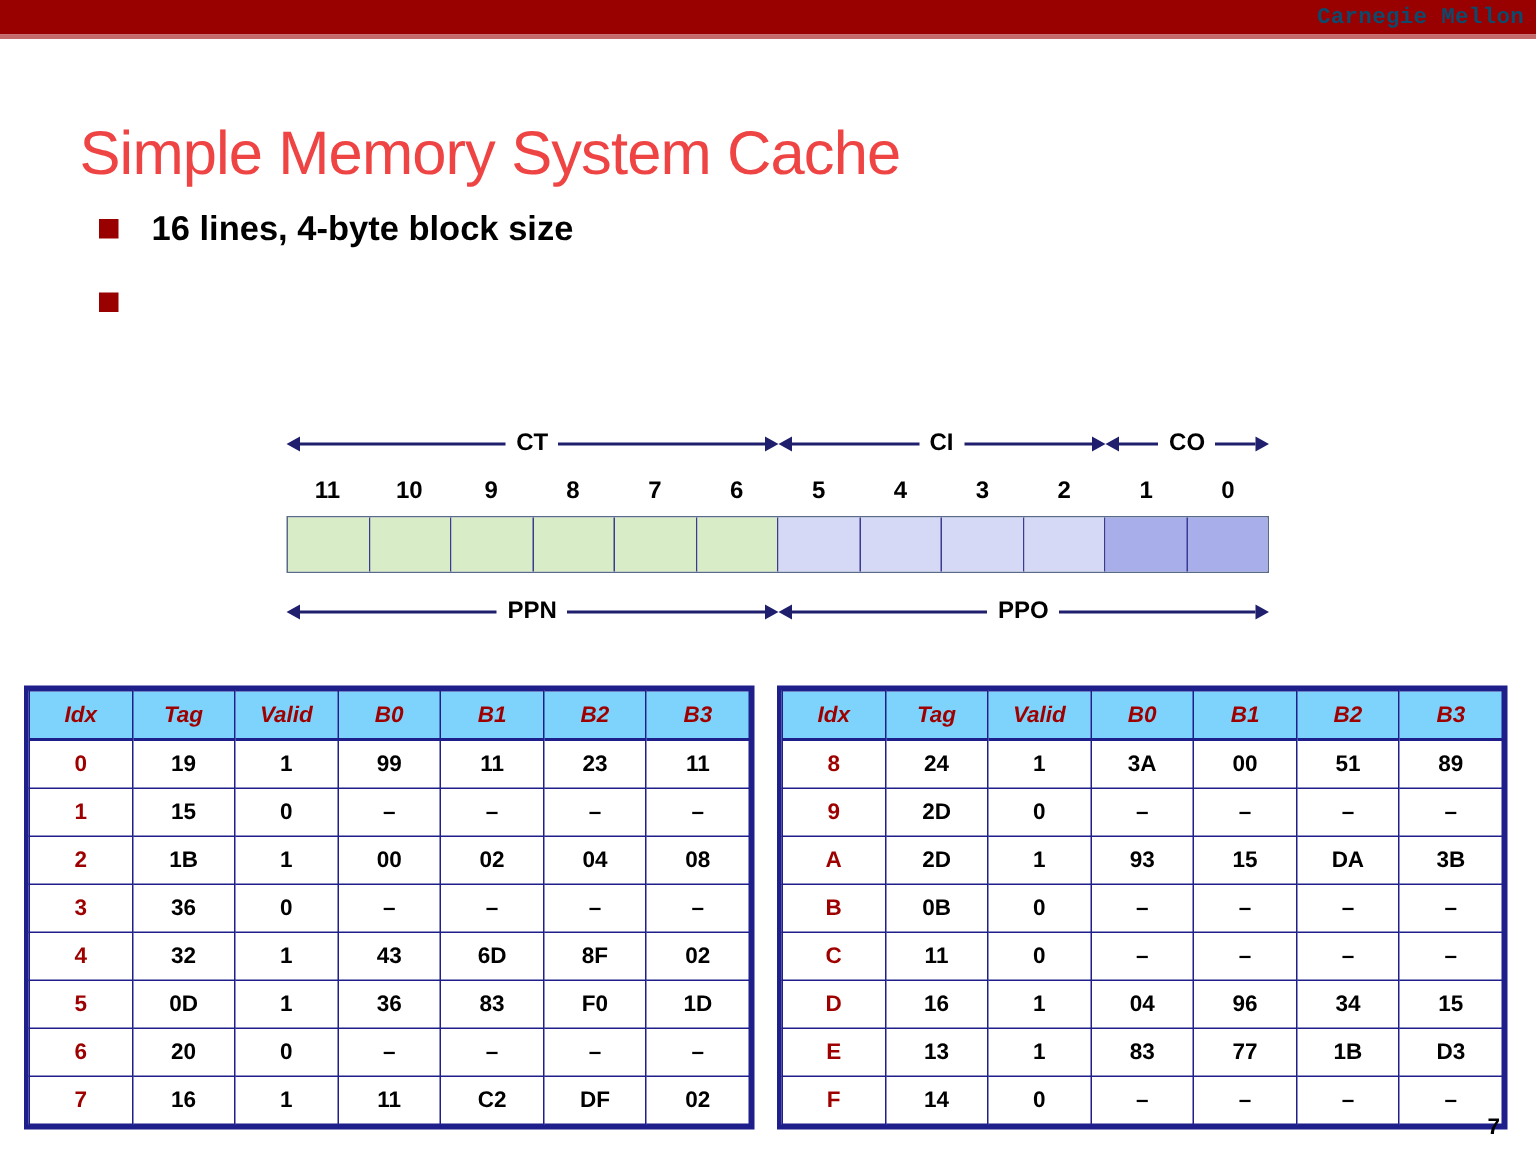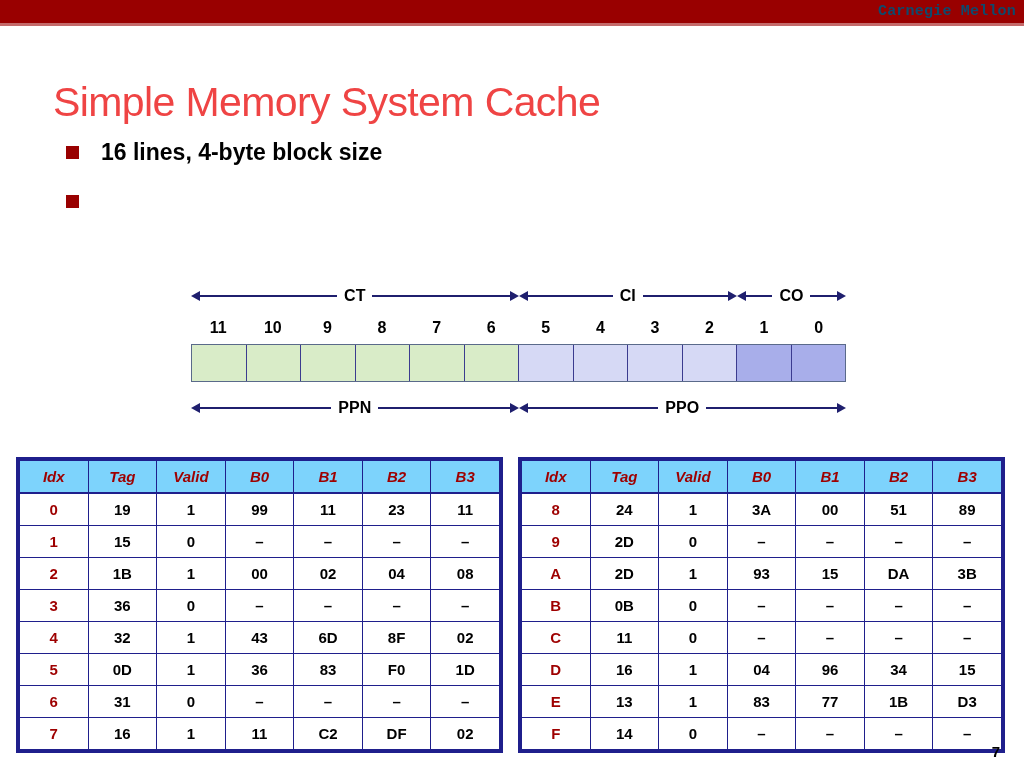--- a/index.html
+++ b/index.html
@@ -365,21 +365,21 @@
           <td class="idx">5</td>
           <td>0D</td>
           <td>1</td>
           <td>36</td>
           <td>83</td>
           <td>F0</td>
           <td>1D</td>
         </tr>
         <tr>
           <td class="idx">6</td>
-          <td>31</td>
+          <td>20</td>
           <td>0</td>
           <td>–</td>
           <td>–</td>
           <td>–</td>
           <td>–</td>
         </tr>
         <tr>
           <td class="idx">7</td>
           <td>16</td>
           <td>1</td>

